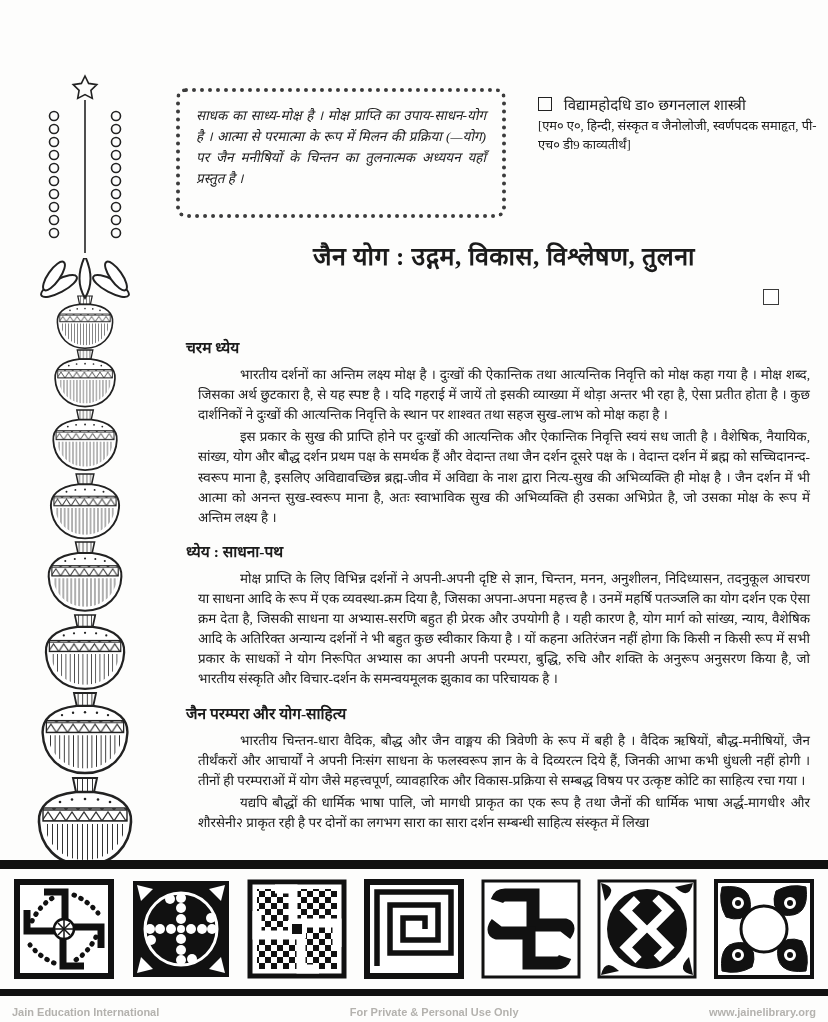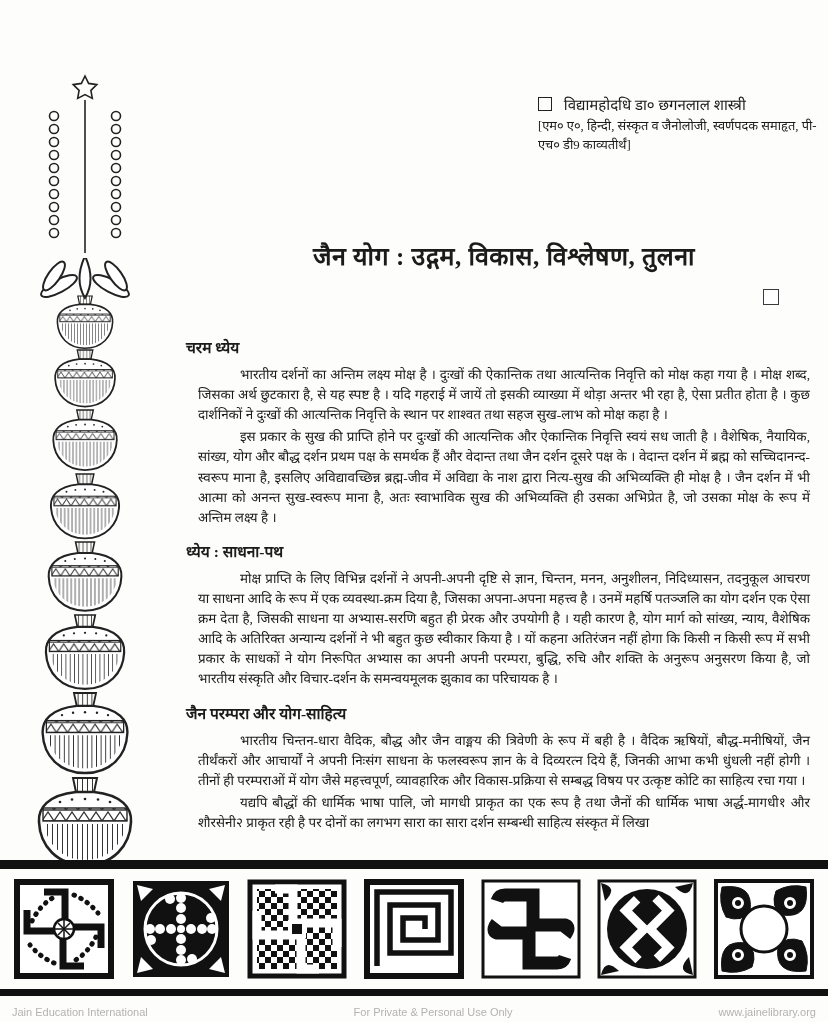--- a/index.html
+++ b/index.html
@@ -48,21 +48,21 @@
   .tiles{
     display:flex; justify-content:space-between; align-items:center;
     padding:10px 14px 10px; height:100px; overflow:hidden; background:#fdfdfc;
   }
   .tile{width:100px; height:100px; flex:0 0 auto;}
   
   .footer{
     position:absolute; left:0; bottom:4px; width:828px; box-sizing:border-box;
     display:flex; justify-content:space-between; padding:0 12px;
     font-family:"Liberation Sans","DejaVu Sans",sans-serif;
-    font-size:11px; color:#b4b2ae;
+    font-size:11px; color:#b4b2ae;font-weight:bold;
   }
 </style>
 </head>
 <body>
 
 <div class="page">
 
   <div class="left-decor">
     <svg width="150" height="190" viewBox="0 0 150 190">
       <g stroke="#222" fill="none">
@@ -132,20 +132,23 @@
       <use href="#pot" transform="translate(37.1,152) scale(0.69)"></use>
       <use href="#pot" transform="translate(34.3,216) scale(0.74)"></use>
       <use href="#pot" transform="translate(31.6,284) scale(0.79)"></use>
       <use href="#pot" transform="translate(28.3,357) scale(0.85)"></use>
       <use href="#pot" transform="translate(24.4,435) scale(0.92)"></use>
       <use href="#pot" transform="translate(20,520) scale(1.0)"></use>
       <rect x="22" y="606" width="106" height="5" fill="#222"></rect>
     </svg>
   </div>
 
+  <div class="intro-box">
+    <span>साधक का साध्य-मोक्ष है । मोक्ष प्राप्ति का उपाय-साधन-योग है । आत्मा से परमात्मा के रूप में मिलन की प्रक्रिया (—योग) पर जैन मनीषियों के चिन्तन का तुलनात्मक अध्ययन यहाँ प्रस्तुत है ।</span>
+  </div>
 
   <div class="author-block">
     <div class="author-line">
       <span class="sq"></span>
       <span>विद्यामहोदधि डा० छगनलाल शास्त्री</span>
     </div>
     <div class="author-creds">[एम० ए०, हिन्दी, संस्कृत व जैनोलोजी, स्वर्णपदक समाहृत, पी-एच० डी9 काव्यतीर्थं]</div>
   </div>
 
   <div class="page-title">जैन योग : उद्गम, विकास, विश्लेषण, तुलना</div>

